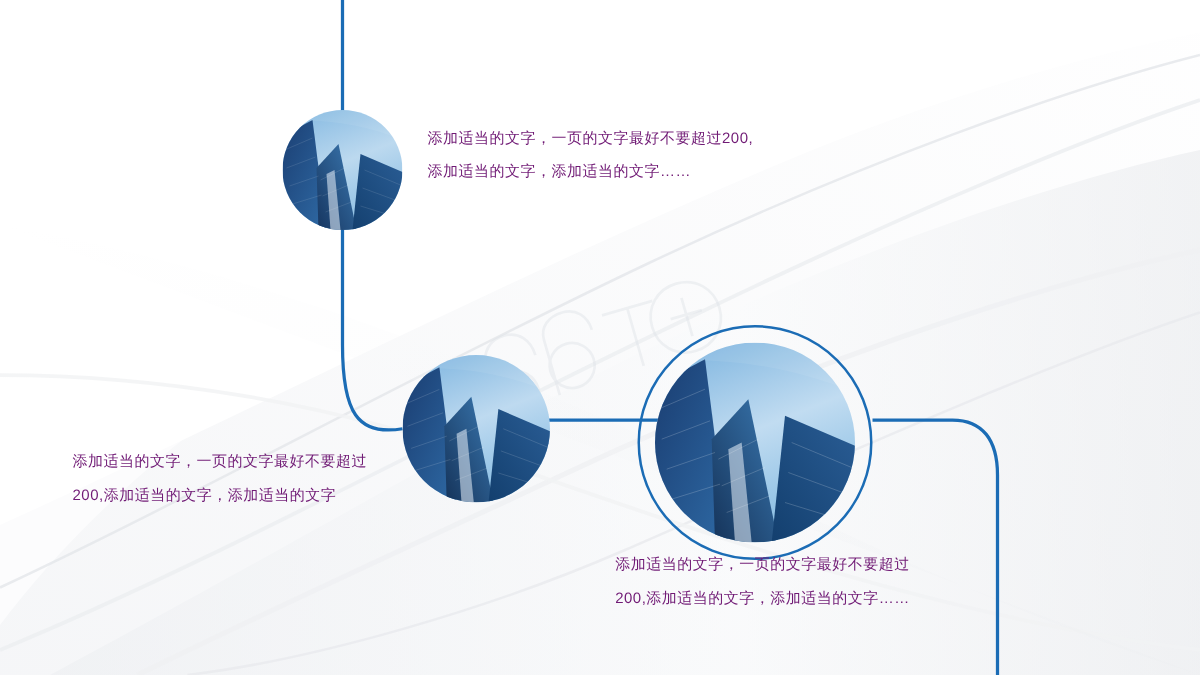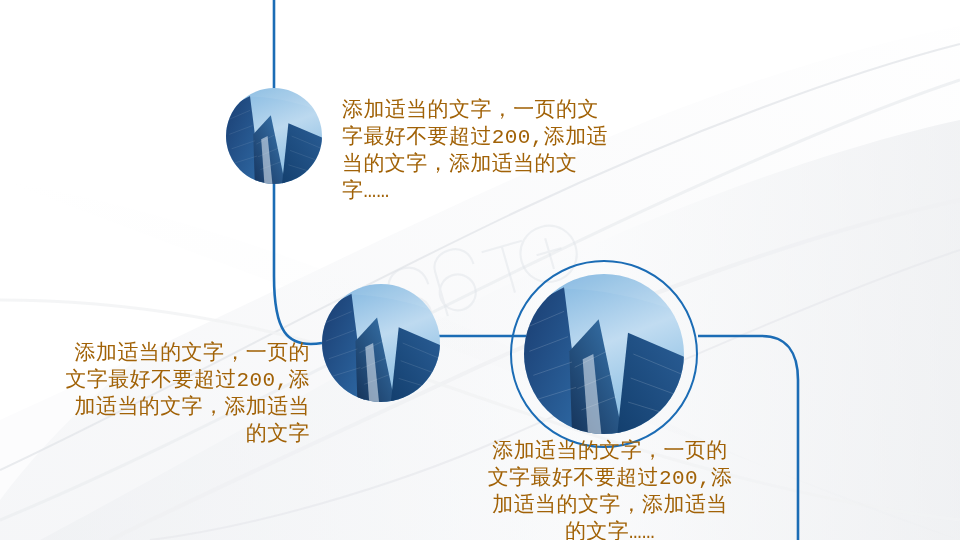--- a/index.html
+++ b/index.html
@@ -63,29 +63,28 @@
   }
 
   #circle-1 { left: 226px; top: 88px;  width: 96px;  height: 96px; }
   #circle-2 { left: 322px; top: 284px; width: 118px; height: 118px; }
   #circle-3 { left: 524px; top: 274px; width: 160px; height: 160px; }
   #circle-3-ring { left: 510px; top: 260px; width: 188px; height: 188px; }
 
   
   .text-block {
     position: absolute;
-    color: #a16207;
-    font-size: 21px;
+    color: #701a75;
+    font-size: 12px;
     line-height: 27px;
     letter-spacing: .4px;
     white-space: pre-line;
-    font-family: Liberation Mono, monospace;
   }
   #text-1 { left: 342px; top: 97px;  width: 268px; text-align: left; }
-  #text-2 { left: 58px;  top: 340px; width: 252px; text-align: right; }
+  #text-2 { left: 58px;  top: 356px; width: 252px; text-align: left; }
   #text-3 { left: 486px; top: 438px; width: 248px; text-align: center; }
 </style>
 </head>
 <body>
 
 <div id="slide">
 
   <svg class="bg-layer" viewBox="0 0 960 540" preserveAspectRatio="none">
     <defs>
       <linearGradient id="gw1" x1="0" y1="0" x2="1" y2="1">

